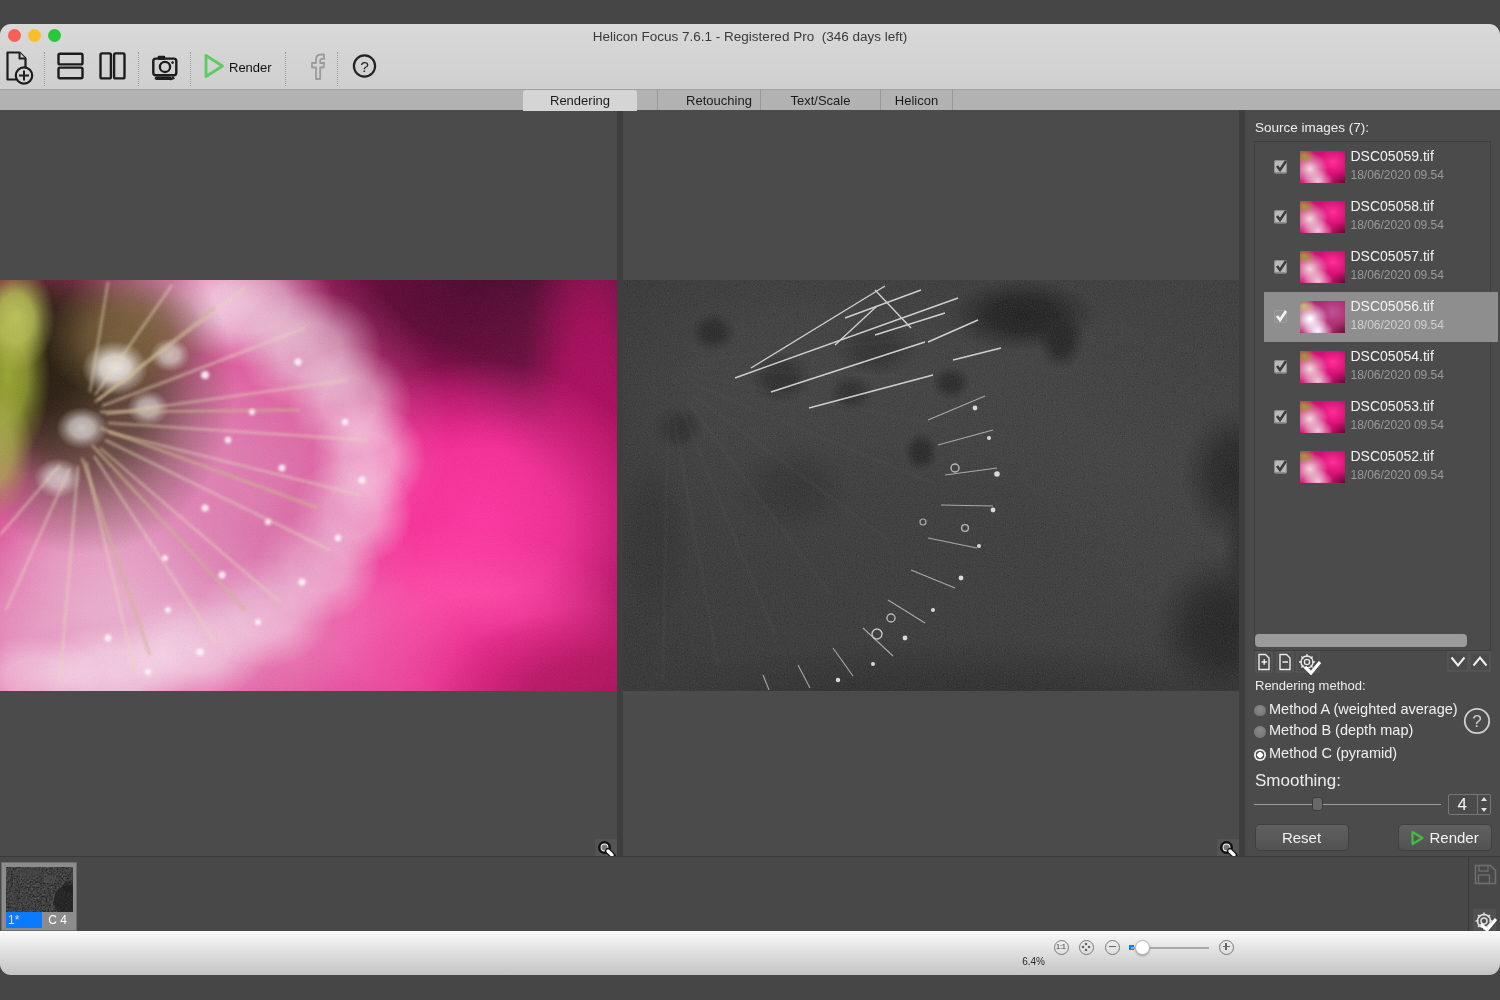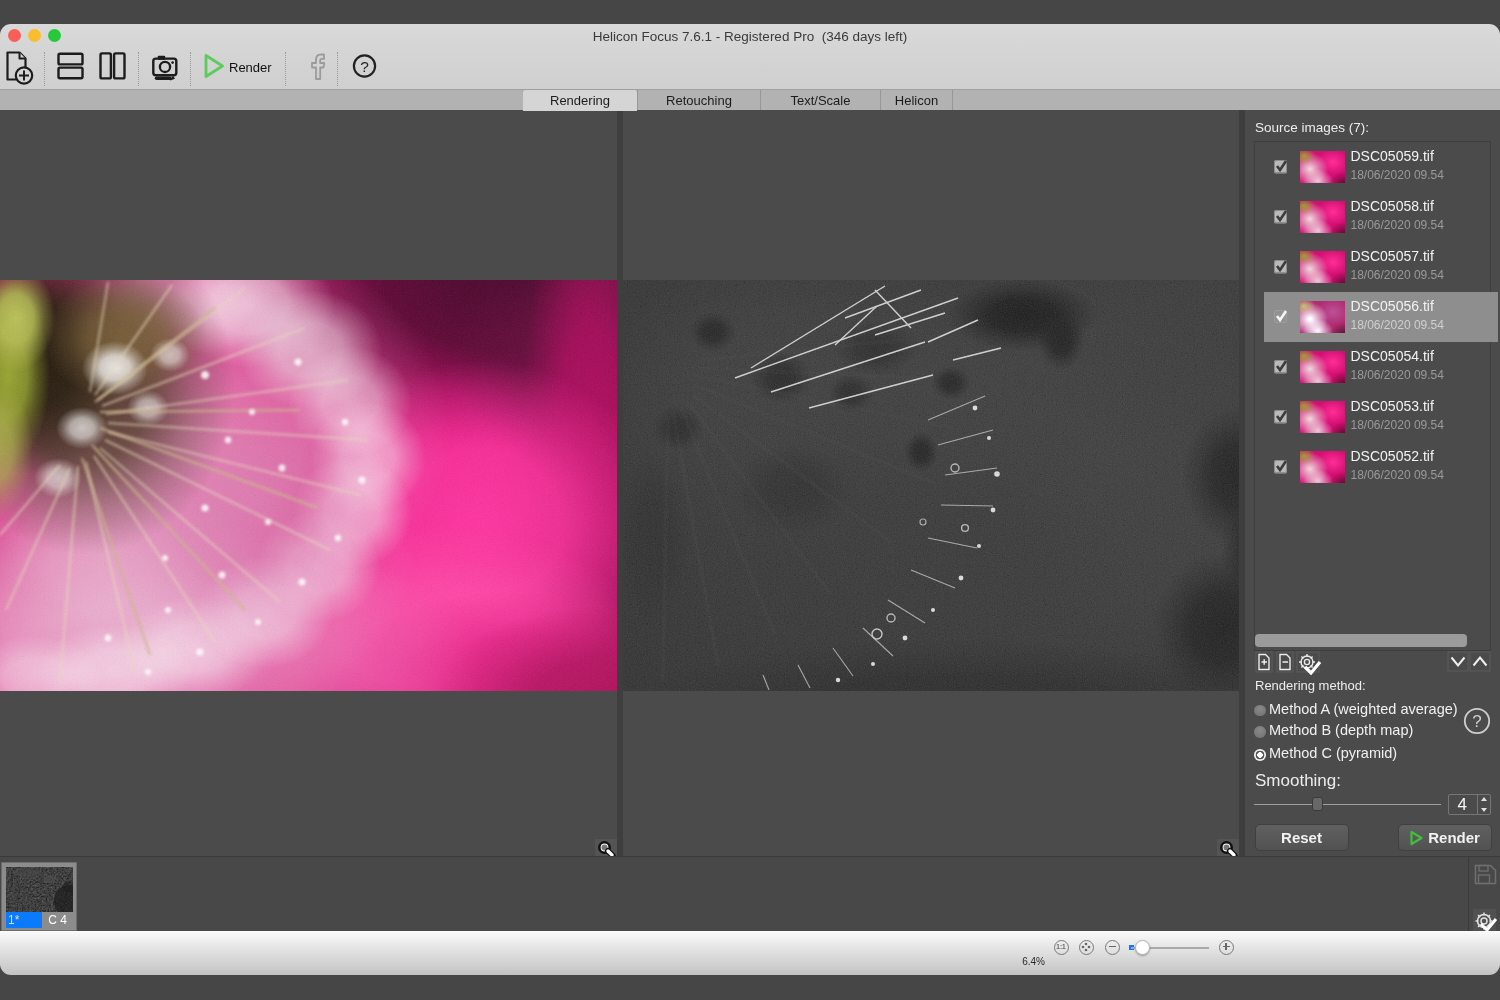--- a/index.html
+++ b/index.html
@@ -41,21 +41,21 @@
        radial-gradient(ellipse 20px 16px at 33px 11px, #ff2e96, rgba(255,46,150,0) 80%),
        #d30f73; }
   .fname { position:absolute; left:87px; top:6px; font-size:14px; color:#f2f2f2; }
   .fdate { position:absolute; left:87px; top:26px; font-size:12px; color:#9a9a9a; }
   .row.sel .fdate { color:#cfcfcf; }
   #hscroll { position:absolute; left:10px; top:524px; width:212px; height:13px; background:#9b9b9b; border-radius:4px; }
   #rmeth { position:absolute; left:10px; top:568px; font-size:13px; color:#ececec; }
   .radio { position:absolute; left:9px; width:11.5px; height:11.5px; border-radius:50%; background:radial-gradient(circle at 50% 35%, #8a8a8a, #6f6f6f); }
   .rlabel { position:absolute; left:24px; font-size:14.5px; color:#f0f0f0; }
   #smoothlbl { position:absolute; left:10px; top:661px; font-size:17px; color:#ececec; }
-  .btn { position:absolute; top:714px; height:27px; background:linear-gradient(#606060,#525252); border:1px solid #404040; border-radius:5px; color:#f2f2f2; font-size:15px; text-align:center; line-height:26px;font-weight:bold; }
+  .btn { position:absolute; top:714px; height:27px; background:linear-gradient(#606060,#525252); border:1px solid #404040; border-radius:5px; color:#f2f2f2; font-size:15px; text-align:center; line-height:26px; }
   
   #filmstrip { position:absolute; left:0; top:832px; width:1500px; height:75px; background:#484848; border-top:1px solid #3a3a3a; }
   #fcard { position:absolute; left:1px; top:5px; width:76px; height:69px; background:#8c8c8c; border:1px solid #6e6e6e; }
   #fimg { position:absolute; left:4px; top:4px; width:67px; height:45px; overflow:hidden; background:#2e2e2e; }
   #flblb { position:absolute; left:4px; top:49px; width:36px; height:16px; background:#0a7aff; color:#f6d9a8; font-size:12px; line-height:16px; padding-left:2px; }
   #flblg { position:absolute; left:40px; top:49px; width:31px; height:16px; color:#fff; font-size:12px; line-height:16px; text-align:center; }
   #fsdiv { position:absolute; left:1468px; top:0; width:1px; height:99px; background:#3a3a3a; }
   
   #bottombar { position:absolute; left:0; top:907px; width:1500px; height:44px; background:linear-gradient(#fafafa,#c3c3c3); }
   #pct { position:absolute; left:945px; top:9px; width:100px; text-align:right; font-size:10px; color:#2a2a2a;margin-top:16px; }
@@ -101,21 +101,21 @@
       <path d="M206 5.5 L222.5 16 L206 26.5 Z" stroke="#5ecb5e" stroke-width="2.8" stroke-linejoin="round"></path>
 
       <path d="M316 29 v-11.5 h-4 v-4.5 h4 v-3.2 c0,-3.5 2,-5.3 5,-5.3 l3 0 v4.4 h-2.2 c-1.2,0 -1.6,.6 -1.6,1.7 v2.4 h4 l-.6 4.5 h-3.4 v11.5 z" stroke="#9b9b9b" stroke-width="1.8" stroke-linejoin="round"></path>
 
       <circle cx="364.5" cy="16" r="10.6" stroke="#222" stroke-width="2.2"></circle>
       <text x="364.5" y="21.5" font-family="Liberation Sans" font-size="15.5" fill="#222" text-anchor="middle" stroke="none">?</text>
     </svg>
   </div>
   <div id="tabstrip">
     <div class="tab active" style="left:523px;width:114px">Rendering</div>
-    <div class="tab" style="left:637px;width:123px">Retouching</div>
+    <div class="tab" style="left:657px;width:123px">Retouching</div>
     <div class="tab" style="left:760px;width:120px">Text/Scale</div>
     <div class="tab" style="left:880px;width:73px;border-right:1px solid #989898">Helicon</div>
   </div>
   <div id="main">
     <svg id="lpane" width="617" height="411" viewBox="0 0 617 411">
       <defs>
         <filter id="b2" x="-50%" y="-50%" width="200%" height="200%">
             <feGaussianBlur stdDeviation="1.6"></feGaussianBlur>
           </filter>
         <filter id="grain" x="0" y="0" width="100%" height="100%">

